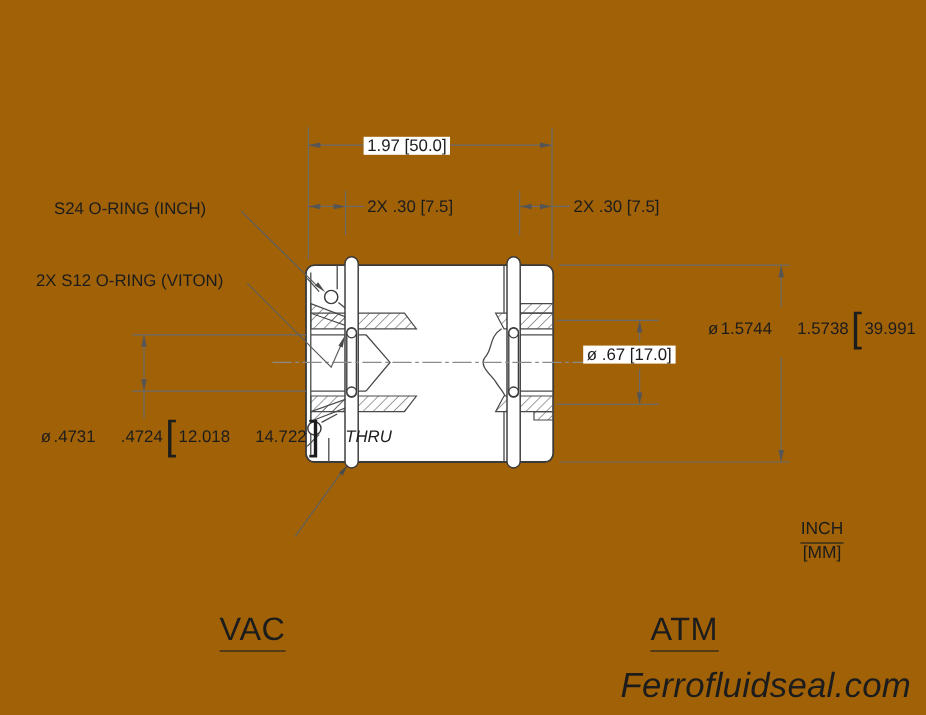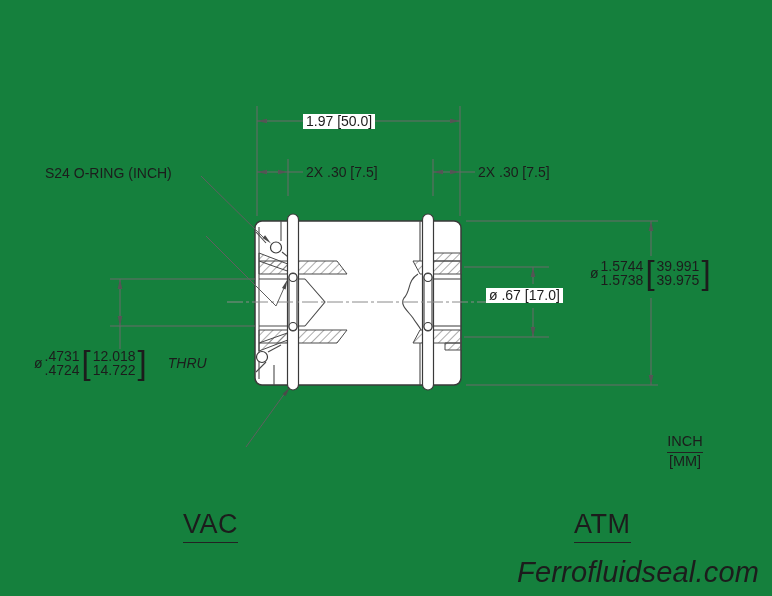--- a/index.html
+++ b/index.html
@@ -1,24 +1,24 @@
 <!DOCTYPE html>
 <html><head>
 <meta charset="utf-8">
 <style>
   html,body{margin:0;padding:0;background:#fff;}
   #stage{
-    position:relative;width:772px;height:596px;background:#15803d;overflow:hidden;
+    position:relative;width:772px;height:596px;background:#a16207;overflow:hidden;
     font-family:"Liberation Sans","DejaVu Sans",sans-serif;color:#1c1c1c;
   }
   #linework{position:absolute;left:0;top:0;}
   .t{position:absolute;font-size:14px;line-height:15px;white-space:nowrap;color:#1c1c1c;}
   .dimtext{background:#ffffff;padding:0 3px;}
   .sdim{position:absolute;display:flex;align-items:center;gap:2px;font-size:14px;white-space:nowrap;}
-  .fr{display:flex;flex-direction:column;line-height:14.5px;text-align:right;}
+  .fr{display:flex;line-height:14.5px;text-align:right;gap:21px;}
   .bk{font-size:33px;line-height:30px;font-weight:300;transform:scaleY(1.02);}
   .sfx{margin-left:19px;font-style:italic;}
   .ul{display:inline-block;border-bottom:1.6px solid #222;padding-bottom:2px;}
   .units{position:absolute;left:658px;top:433px;width:54px;text-align:center;font-size:14.5px;line-height:17px;}
   .side{position:absolute;font-size:27px;letter-spacing:0.5px;}
   .brand{position:absolute;left:517px;top:556px;font-size:29px;font-style:italic;letter-spacing:0.2px;text-align:right;}
 </style>
 </head>
 <body>
 
@@ -150,20 +150,21 @@
   </svg>
 
   <div class="t dimtext" style="left:303px;top:114px;">1.97 [50.0]</div>
 
   <div class="t" style="left:306px;top:165px;">2X .30 [7.5]</div>
 
   <div class="t" style="left:478px;top:165px;">2X .30 [7.5]</div>
 
   <div class="t" style="left:45px;top:166px;">S24 O-RING (INCH)</div>
 
+  <div class="t" style="left:30px;top:226px;">2X S12 O-RING (VITON)</div>
 
 
   <div class="t dimtext" style="left:486px;top:288px;">ø .67 [17.0]</div>
 
   <div class="sdim" style="left:590px;top:258px;">
     <span>ø</span>
     <span class="fr">
       <span>1.5744</span>
       <span>1.5738</span>
     </span>
@@ -191,19 +192,19 @@
   </div>
 
   <div class="units">
     <span class="ul">INCH</span>
     <div>[MM]</div>
   </div>
 
   <div class="side" style="left:183px;top:509px;">
     <span class="ul">VAC</span>
   </div>
-  <div class="side" style="left:542px;top:509px;margin-left:32px;">
+  <div class="side" style="left:542px;top:509px;">
     <span class="ul">ATM</span>
   </div>
 
   <div class="brand">Ferrofluidseal.com</div>
 
 </div>
 
 </body></html>

